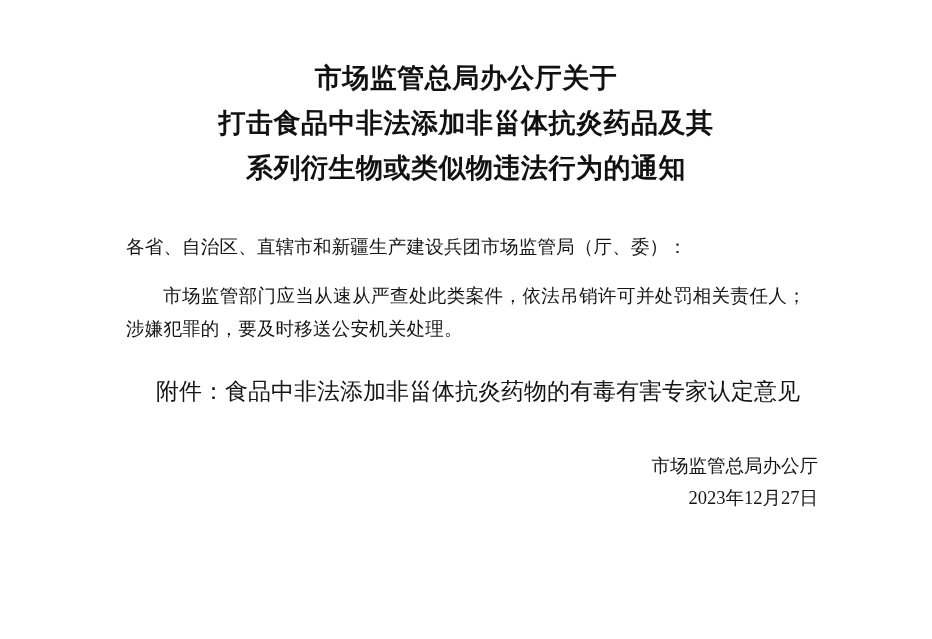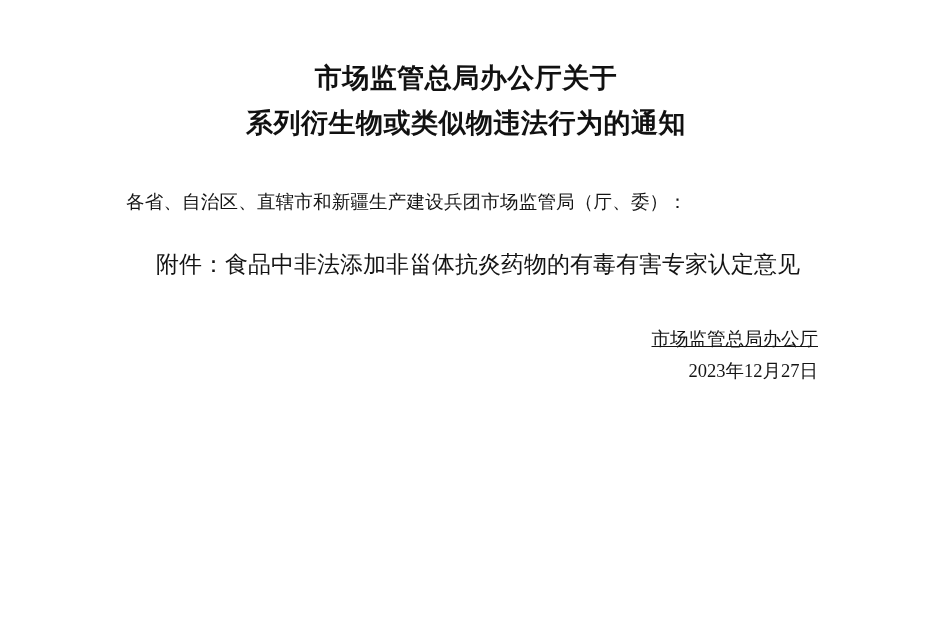--- a/index.html
+++ b/index.html
@@ -65,41 +65,42 @@
   .signoff {
     margin-top: 42px;
     text-align: right;
     font-size: 18.5px;
     line-height: 32px;
     color: #141414;
     padding-right: 4px;
   }
   .signoff .org {
     display: block;
-    text-decoration: underline;
   }
   .signoff .date {
     display: block;
   }
 </style>
 </head>
 <body>
 
 <div class="page">
 
   <h1 class="doc-title">
     <span class="tline">市场监管总局办公厅关于</span>
+    <span class="tline">打击食品中非法添加非甾体抗炎药品及其</span>
     <span class="tline">系列衍生物或类似物违法行为的通知</span>
   </h1>
 
   <div class="body-block">
 
     <p class="para salutation">各省、自治区、直辖市和新疆生产建设兵团市场监管局（厅、委）：</p>
 
 
+    <p class="para indent">市场监管部门应当从速从严查处此类案件，依法吊销许可并处罚相关责任人；涉嫌犯罪的，要及时移送公安机关处理。</p>
 
     <p class="attachment-line">附件：食品中非法添加非甾体抗炎药物的有毒有害专家认定意见</p>
 
     <div class="signoff">
       <span class="org">市场监管总局办公厅</span>
       <span class="date">2023年12月27日</span>
     </div>
 
   </div>
 </div>

